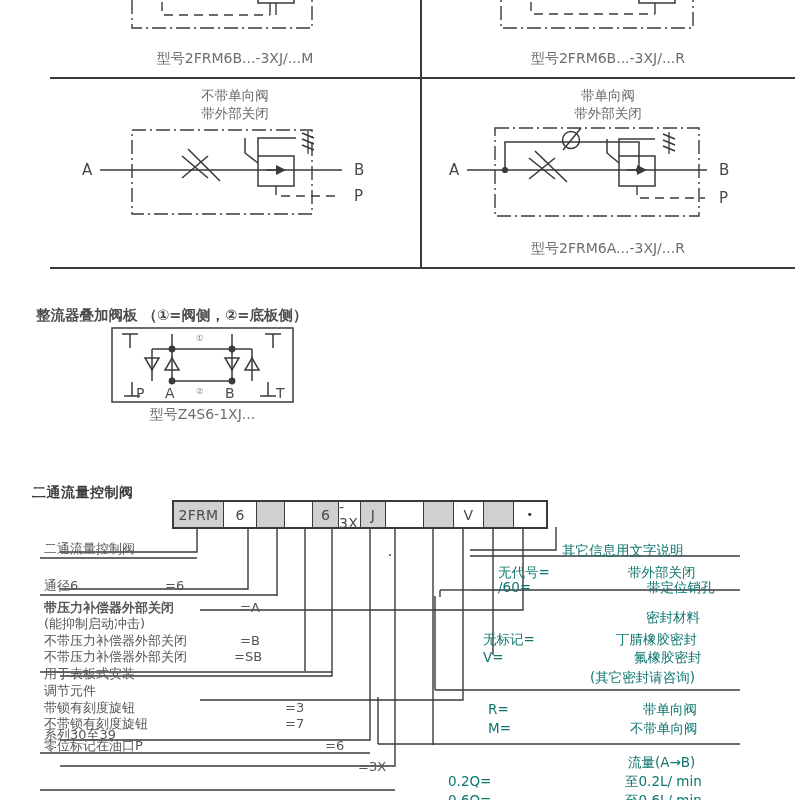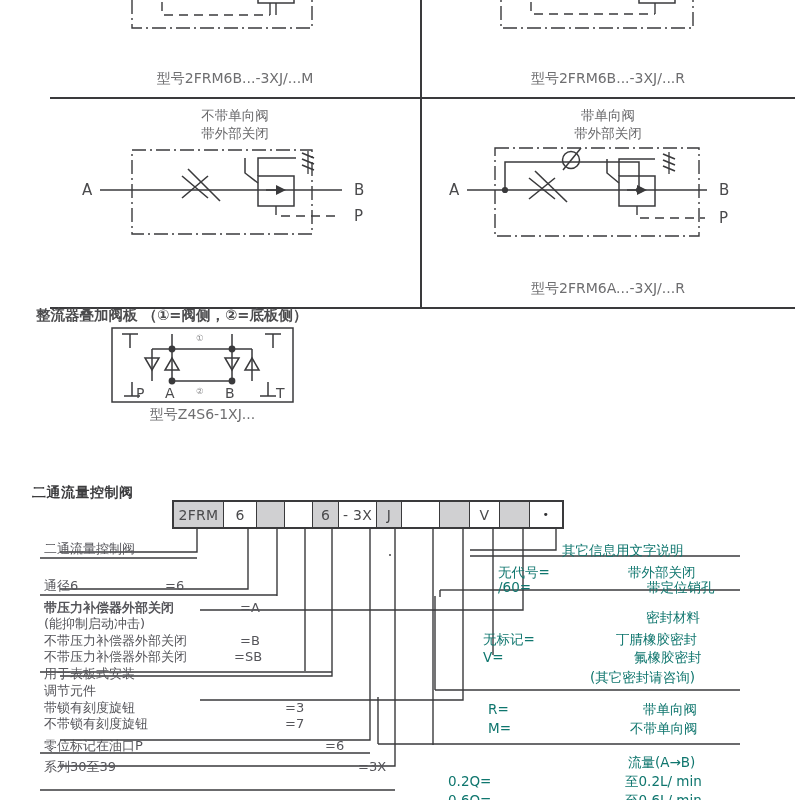--- a/index.html
+++ b/index.html
@@ -23,21 +23,21 @@
     display:flex;flex-direction:column;align-items:center;
     padding-bottom:4px;
   }
   .sym-cell.left{border-right:2px solid #3a3a3c;}
   .rowline{height:2px;background:#3a3a3c;width:745px;}
   .cap-cn{
     font-size:13.5px;line-height:18px;text-align:center;color:#6a6a6c;
     margin-top:7px;
   }
   .cap-model{
-    font-size:14px;color:#6e6e70;margin-top:20px;margin-bottom:5px;
+    font-size:14px;color:#6e6e70;margin-top:0;margin-bottom:5px;
     white-space:nowrap;
   }
   .sym-svg{display:block;}
 
   
   .plate-block{position:absolute;left:0;top:300px;width:800px;}
   .plate-title{
     position:absolute;left:36px;top:6px;
     font-size:14.5px;color:#4c4c4e;font-weight:600;white-space:nowrap;
   }
@@ -263,21 +263,21 @@
   <div class="mc">
     <div class="mc-title">二通流量控制阀</div>
   </div>
 
   <div class="boxrow" id="boxrow">
       <div class="bx g" style="width: 50px;">2FRM</div>
       <div class="bx" style="width: 33px;">6</div>
       <div class="bx g" style="width: 28px;"></div>
       <div class="bx" style="width: 28px;"></div>
       <div class="bx g" style="width: 26px;">6</div>
-      <div class="bx" style="width: 38px;">- 3X</div>
+      <div class="bx" style="width: 22px;">- 3X</div>
       <div class="bx g" style="width: 25px;">J</div>
       <div class="bx" style="width: 38px;"></div>
       <div class="bx g" style="width: 30px;"></div>
       <div class="bx" style="width: 30px;">V</div>
       <div class="bx g" style="width: 30px;"></div>
       <div class="bx dot" style="width: 32px;">•</div>
     </div>
 
   <svg class="leaders" viewBox="0 0 800 800">
     <g stroke="#3a3a3c" stroke-width="1.4" fill="none">
@@ -339,21 +339,21 @@
 
   <div class="lg" style="left:44px;top:700px;">带锁有刻度旋钮</div>
   <div class="lg" style="left:285px;top:700px;">=3</div>
 
   <div class="lg" style="left:44px;top:716px;">不带锁有刻度旋钮</div>
   <div class="lg" style="left:285px;top:716px;">=7</div>
 
   <div class="lg" style="left:44px;top:738px;">零位标记在油口P</div>
   <div class="lg" style="left:325px;top:738px;">=6</div>
 
-  <div class="lg" style="left:44px;top:759px;text-align:center;">系列30至39</div>
+  <div class="lg" style="left:44px;top:727px;text-align:center;">系列30至39</div>
   <div class="lg" style="left:337px;top:759px;margin-left:21px;">=3X</div>
 
 
   <div class="lg-r" style="left:562px;top:541px;">其它信息用文字说明</div>
 
   <div class="lg-r" style="left:498px;top:563px;">无代号=</div>
   <div class="lg-r" style="left:628px;top:563px;">带外部关闭</div>
 
   <div class="lg-r" style="left:498px;top:578px;text-align:right;">/60=</div>
   <div class="lg-r" style="left:647px;top:578px;">带定位销孔</div>

